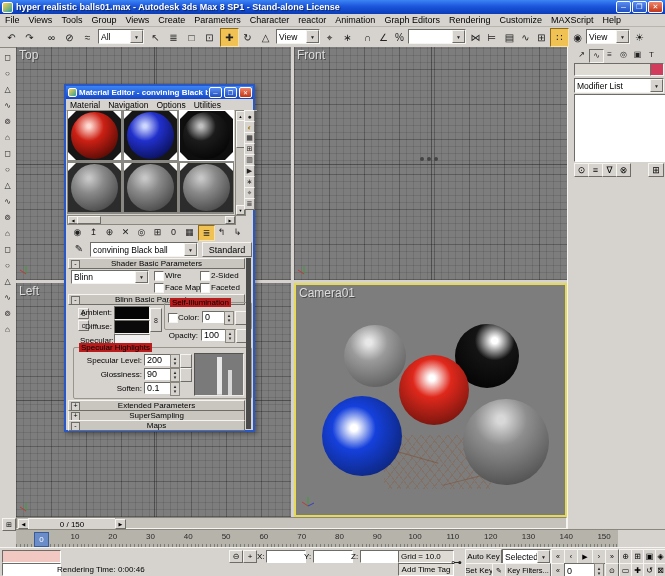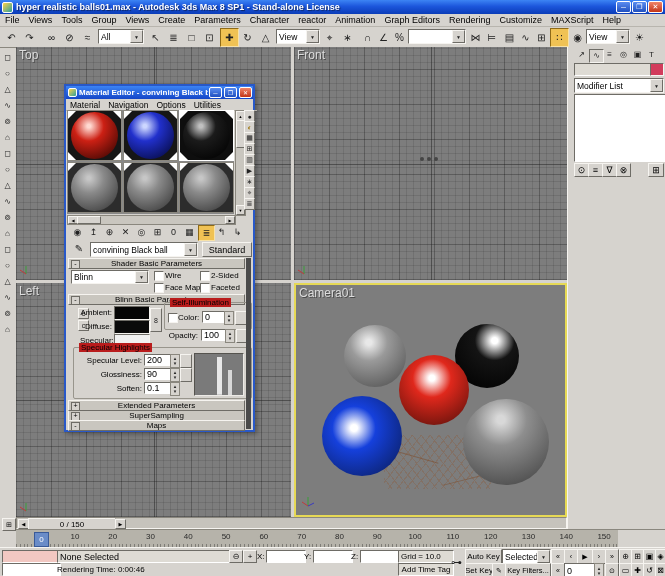--- a/index.html
+++ b/index.html
@@ -470,21 +470,20 @@
   <div class="abs" id="ruler" style="left:16px;top:529px;width:602px;height:18px;">
     <span class="abs" style="left:18px;top:2px;width:13px;height:13px;background:#6a8cc8;color:#fff;font-size:8px;
                  display:flex;align-items:center;justify-content:center;border:1px solid #3a5a98;">0</span>
     <div style="padding-left:40px;white-space:nowrap;"><span class="tick">10</span><span class="tick">20</span><span class="tick">30</span><span class="tick">40</span><span class="tick">50</span><span class="tick">60</span><span class="tick">70</span><span class="tick">80</span><span class="tick">90</span><span class="tick">100</span><span class="tick">110</span><span class="tick">120</span><span class="tick">130</span><span class="tick">140</span><span class="tick">150</span></div>
   </div>
   <div class="abs" style="left:618px;top:529px;width:47px;height:18px;background:#d6d3ce;border-top:1px solid #8a877e;"></div>
 
   <div class="abs" id="statusbar">
     <span class="abs fld" style="left:2px;top:2px;width:53px;height:11px;background:#f2c8c2"></span>
     <span class="abs fw" style="left:2px;top:15px;width:53px;height:11px"></span>
-    <span class="abs fld" style="left:57px;top:2px;width:170px;height:11px">None Selected</span>
     <span class="abs lbl" style="left:57px;top:17px;width:330px">Rendering Time: 0:00:46</span>
     <span class="abs btn" style="left:229px;top:2px;width:12px;height:11px;font-size:8px">⊖</span>
     <span class="abs btn" style="left:243px;top:2px;width:12px;height:11px;font-size:8px">+</span>
     <span class="abs lbl" style="left:257px;top:4px">X:</span>
     <span class="abs fw" style="left:266px;top:2px;width:34px;height:11px"></span>
     <span class="abs lbl" style="left:304px;top:4px">Y:</span>
     <span class="abs fw" style="left:313px;top:2px;width:34px;height:11px"></span>
     <span class="abs lbl" style="left:351px;top:4px">Z:</span>
     <span class="abs fw" style="left:360px;top:2px;width:34px;height:11px"></span>
     <span class="abs fld" style="left:398px;top:2px;width:50px;height:11px;font-size:8px">Grid = 10.0</span>

